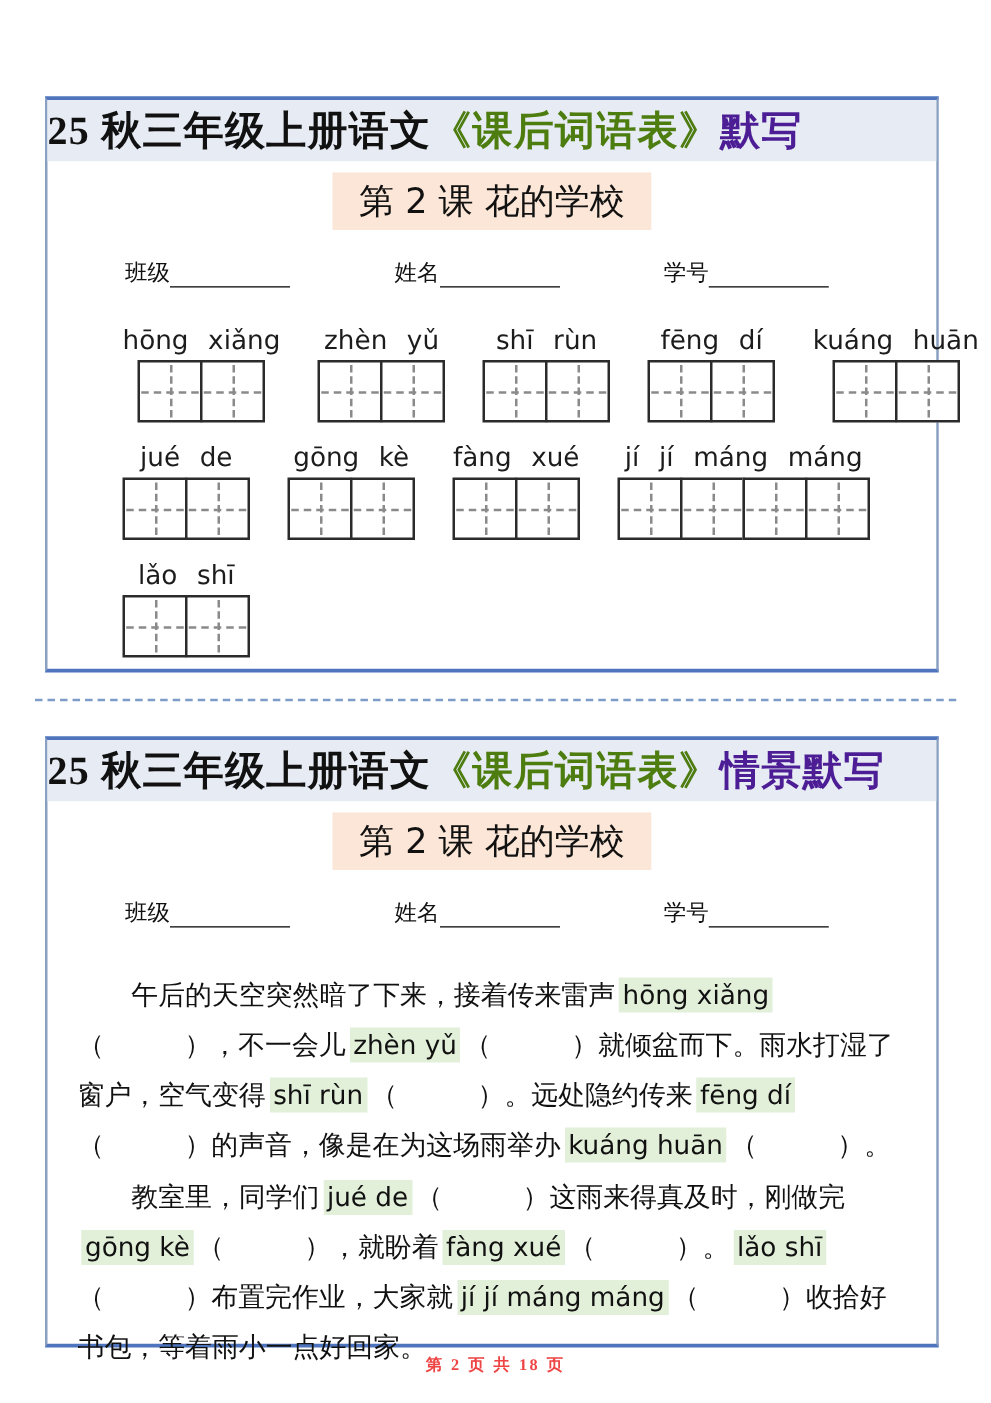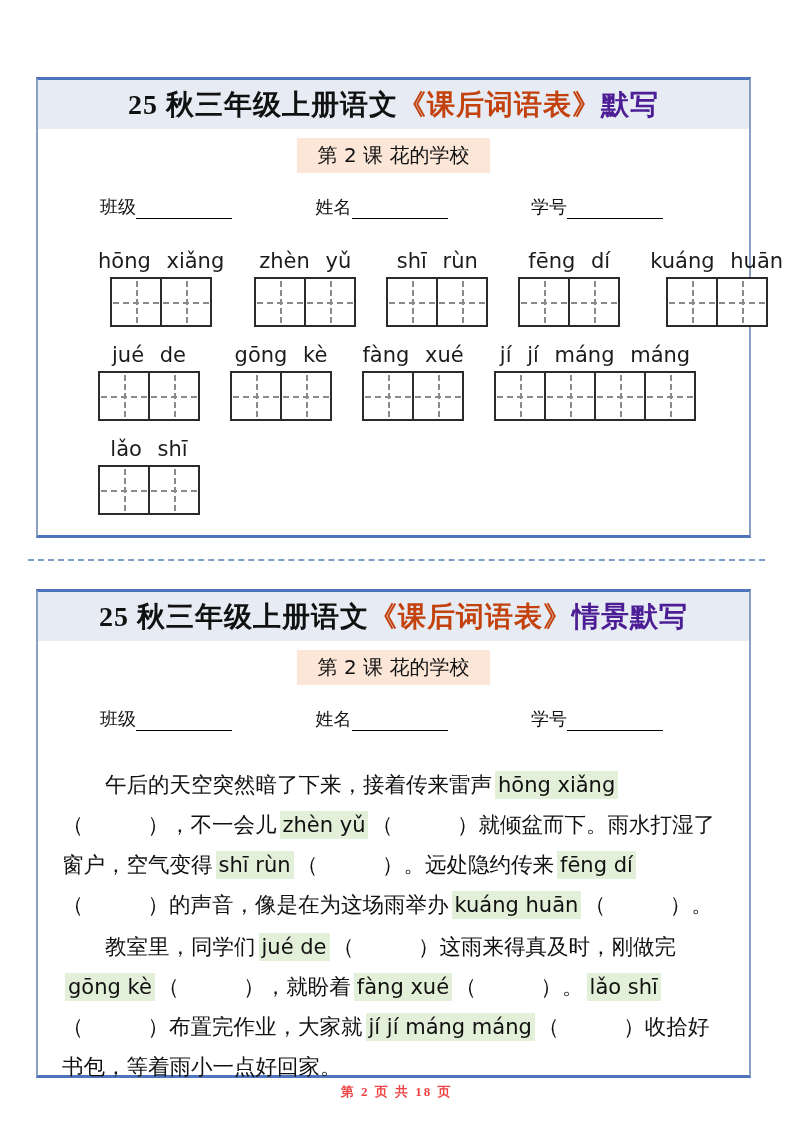--- a/index.html
+++ b/index.html
@@ -3,26 +3,26 @@
 <meta charset="utf-8">
 <style>
   html,body{margin:0;padding:0;background:#ffffff;}
   .page{position:relative;width:793px;height:1122px;background:#fff;overflow:hidden;
         font-family:"Liberation Serif","DejaVu Serif",serif;color:#111;}
   .card{position:absolute;left:36px;width:715px;background:#fff;
         border:2px solid #8aa0c2;border-top:3px solid #4d74bd;border-bottom:3px solid #4d74bd;
         box-sizing:border-box;}
   .card1{top:77px;height:461px;}
   .card2{top:589px;height:489px;}
-  .title-bar{background:#e7ebf4;height:49px;display:flex;align-items:center;justify-content:center;
-             font-weight:700;font-size:28px;letter-spacing:1px;white-space:nowrap;}
-  .t-red{color:#c2410c;}
+  .title-bar{background:#e7ebf4;height:49px;display:flex;align-items:center;
+             font-weight:700;font-size:32px;letter-spacing:1px;white-space:nowrap;}
+  .t-red{color:#4d7c0f;}
   .t-blue{color:#4c1d95;}
   .subtitle-row{text-align:center;margin-top:9px;}
-  .subtitle{display:inline-block;background:#fbe6d7;padding:4px 21px;font-size:20px;
+  .subtitle{display:inline-block;background:#fbe6d7;padding:4px 21px;font-size:28px;
             font-family:"DejaVu Sans","Liberation Sans",sans-serif;}
   .fields{display:flex;justify-content:space-between;padding:0 86px 0 62px;margin-top:22px;
           font-size:18px;}
   .field{display:flex;align-items:flex-end;}
   .field-underline{display:inline-block;width:96px;border-bottom:1.6px solid #000;height:22px;}
   .word-area{padding:14px 0 0 60px;}
   .word-row{display:flex;gap:30px;margin-top:16px;align-items:flex-end;}
   .word-group{display:flex;flex-direction:column;align-items:center;}
   .pinyin-label{font-family:"DejaVu Sans","Liberation Sans",sans-serif;font-size:21px;
                 color:#1c1c1c;white-space:nowrap;word-spacing:9px;margin-bottom:4px;}

